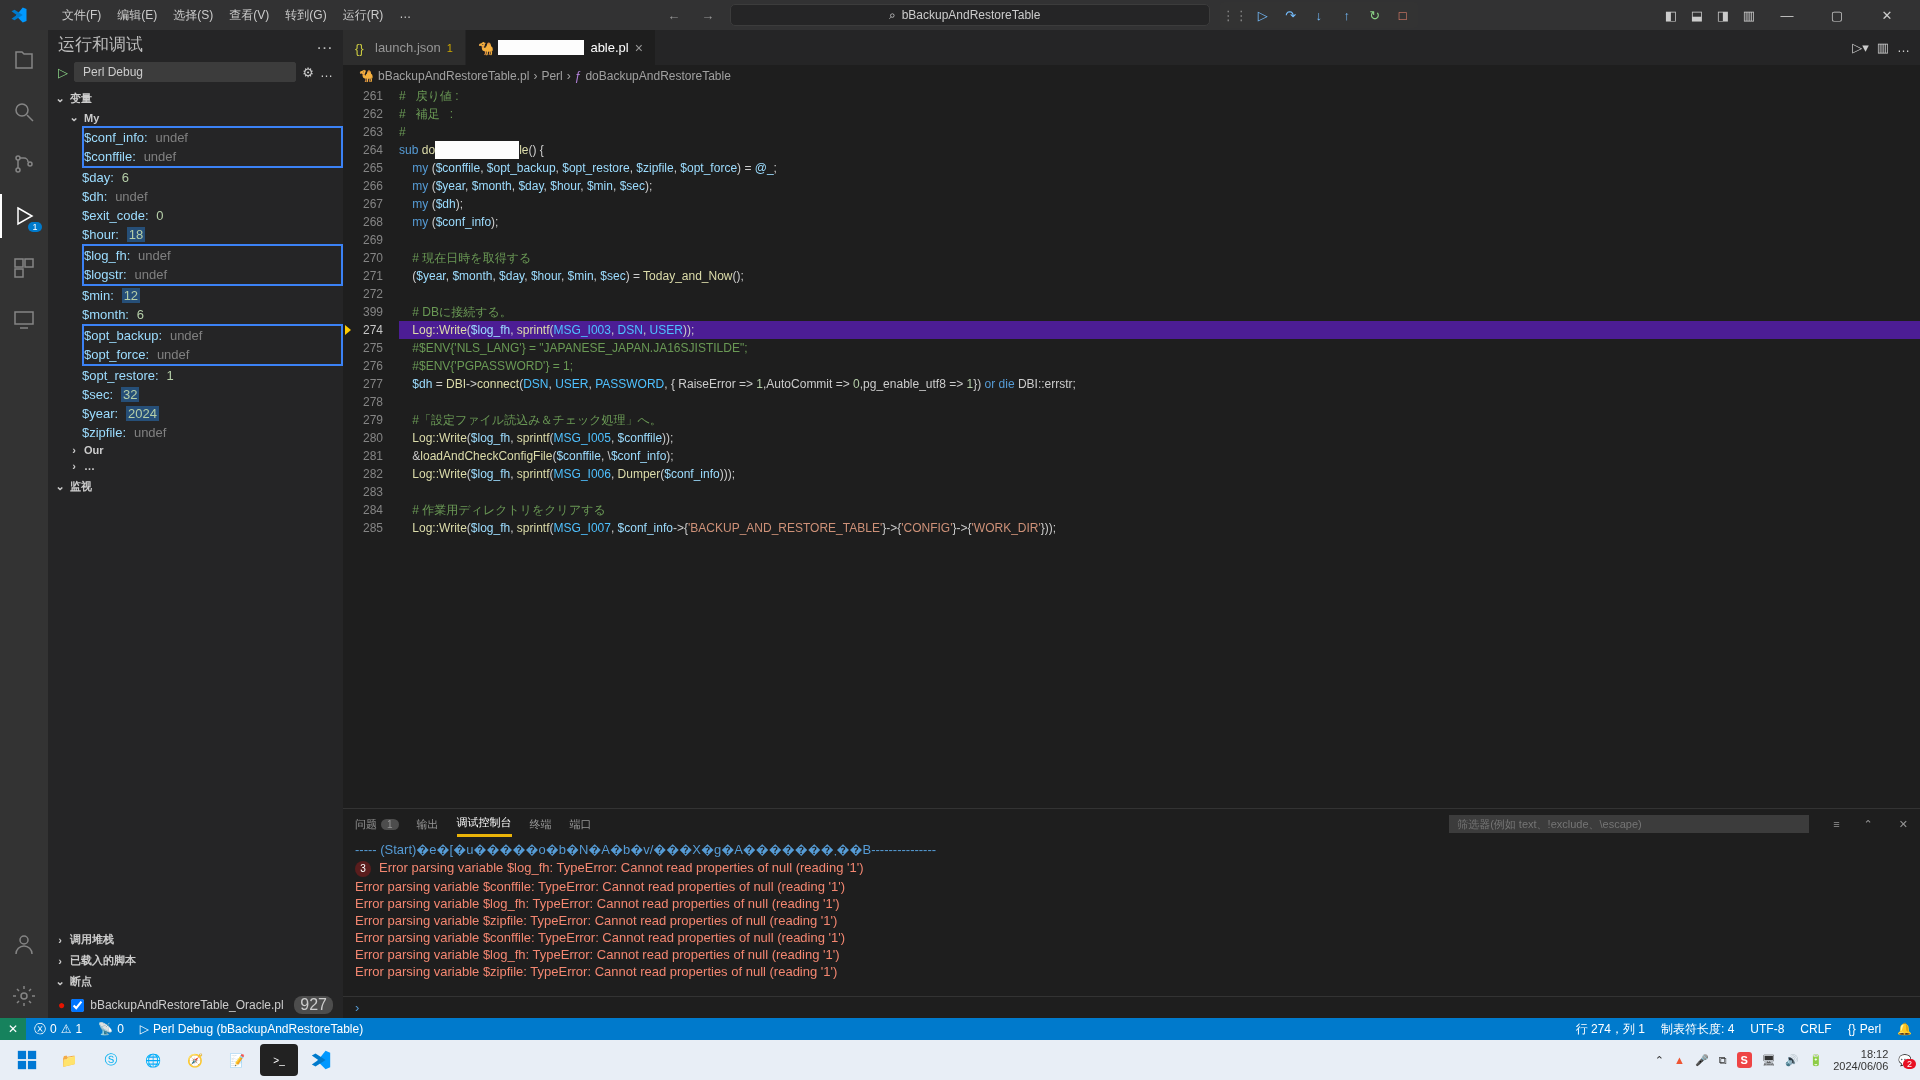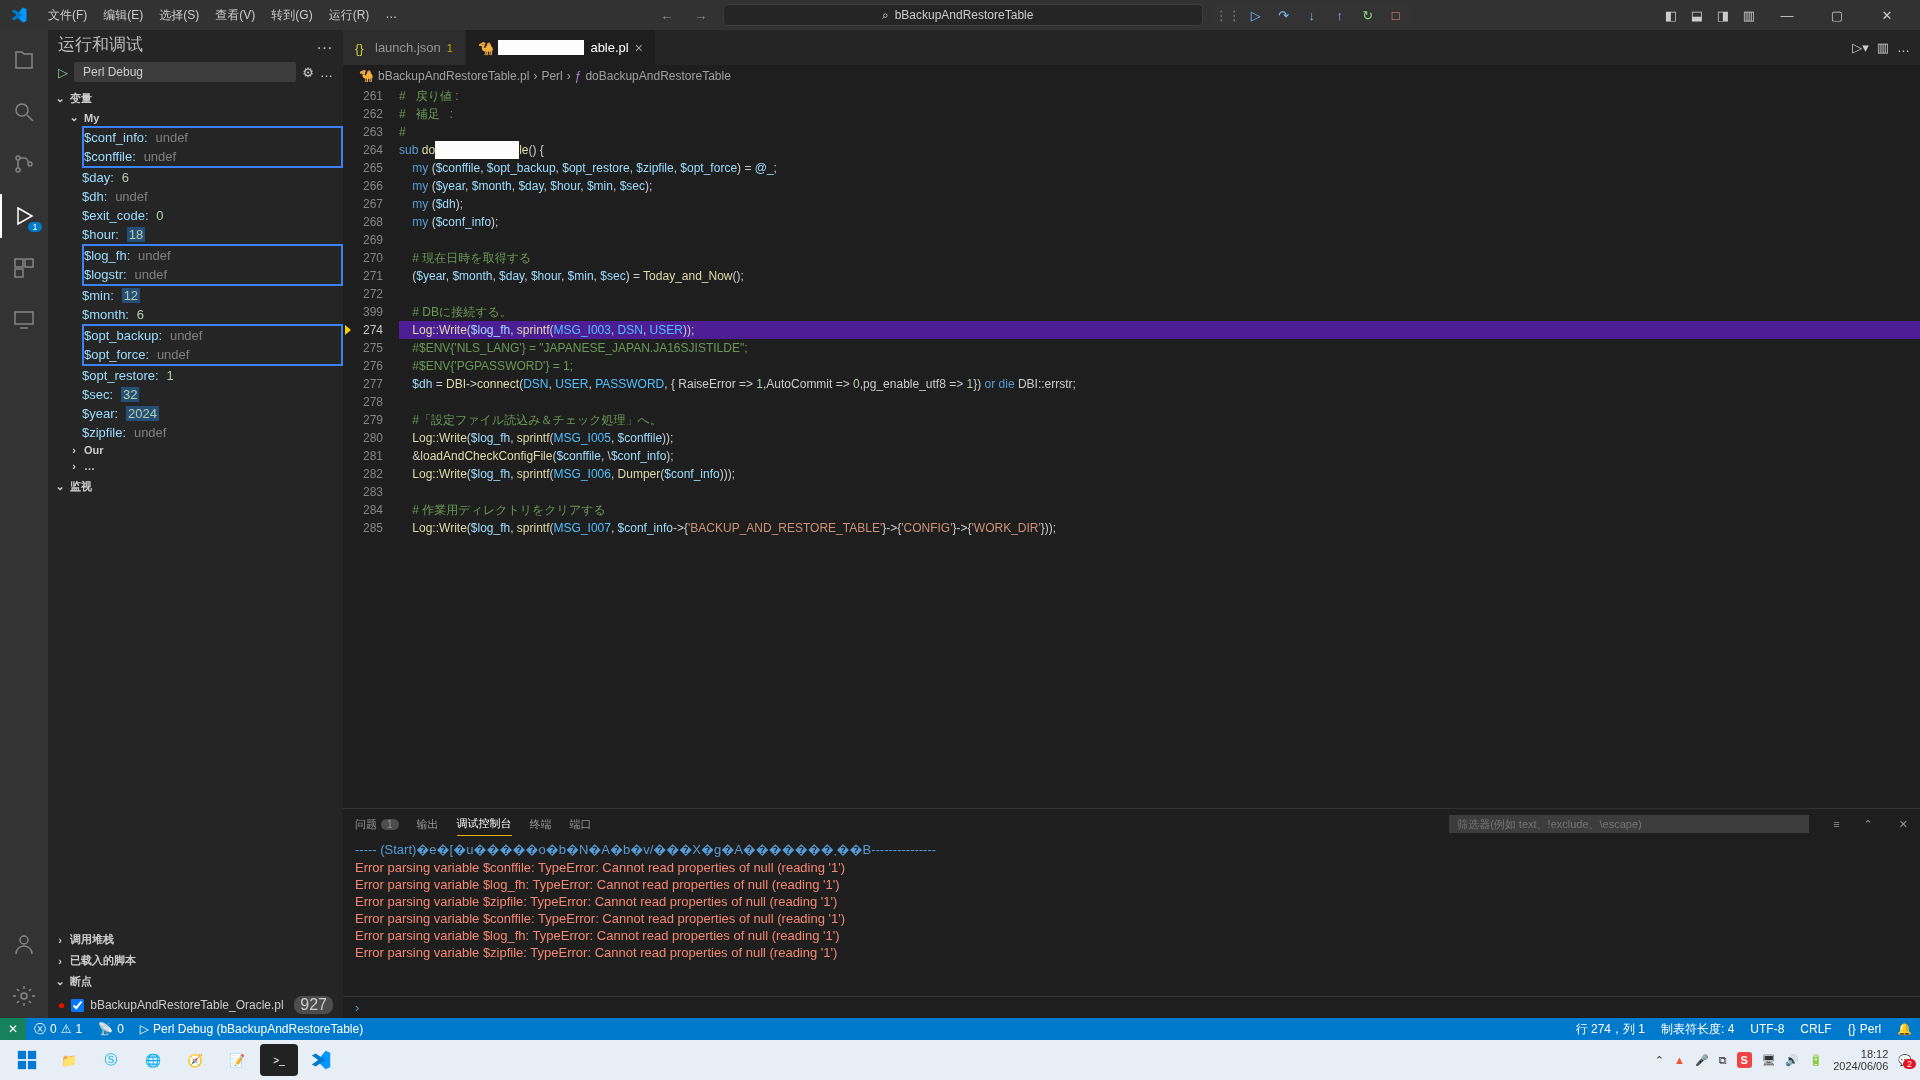--- a/index.html
+++ b/index.html
@@ -1,17 +1,17 @@
 <!DOCTYPE html>
 <html><head>
 <meta charset="utf-8">
 <style>
 *{margin:0;padding:0;box-sizing:border-box;font-family:"Segoe UI",sans-serif}
 body{background:#1e1e1e;color:#ccc;width:1920px;height:1080px;overflow:hidden;font-size:13px;position:relative}
-.titlebar{height:30px;background:#323233;display:flex;align-items:center;padding:0 10px;gap:4px}
+.titlebar{height:30px;background:#323233;display:flex;align-items:center;padding:0 10px;gap:18px}
 .titlebar .vs-logo{width:18px;height:18px;margin-right:8px}
 .titlebar .menu-item{padding:2px 8px;cursor:default;font-size:12px}
 .titlebar .center{flex:1;display:flex;justify-content:center;align-items:center;gap:10px}
 .titlebar .nav-btn{width:24px;height:24px;display:flex;align-items:center;justify-content:center;color:#999}
 .titlebar .search{background:#252526;border:1px solid #3c3c3c;border-radius:5px;padding:3px 20px 3px 10px;min-width:480px;text-align:center;color:#ccc;font-size:12px;display:flex;align-items:center;justify-content:center;gap:6px}
 .titlebar .right-icons{display:flex;gap:4px;align-items:center}
 .titlebar .right-icons .ico{width:22px;height:22px;display:flex;align-items:center;justify-content:center;color:#ccc}
 .titlebar .wc{width:46px;height:30px;display:flex;align-items:center;justify-content:center}
 .main{display:flex;height:calc(100% - 30px - 22px - 40px)}
 .activitybar{width:48px;background:#333333;display:flex;flex-direction:column;align-items:center;padding-top:8px;gap:8px}
@@ -51,21 +51,21 @@
 .gutter .cur{color:#c6c6c6}
 .codelines{flex:1;white-space:pre;overflow:hidden}
 .codelines .line{height:18px}
 .k-blue{color:#569cd6}.k-var{color:#9cdcfe}.k-fn{color:#dcdcaa}.k-str{color:#ce9178}.k-com{color:#6a9955}.k-num{color:#b5cea8}.k-const{color:#4fc1ff}
 .currentline{background:#4c1d95}
 .gutter-bp{position:relative}
 .gutter-bp::before{content:"";position:absolute;left:2px;top:4px;border-left:6px solid #ffcc00;border-top:5px solid transparent;border-bottom:5px solid transparent}
 .panel{height:210px;background:#1e1e1e;border-top:1px solid #333;display:flex;flex-direction:column}
 .panel-tabs{height:30px;display:flex;align-items:center;padding:0 12px;gap:18px;font-size:11px;color:#969696}
 .ptab{padding:4px 0;cursor:default}
-.ptab.active{color:#fff;border-bottom:1px solid #eab308}
+.ptab.active{color:#fff;border-bottom:3px solid #eab308}
 .ptab .badge{background:#4d4d4d;border-radius:10px;padding:0 6px;font-size:10px;margin-left:4px}
 .panel-tabs .spacer{flex:1}
 .panel-filter{background:#3c3c3c;border:none;color:#ccc;padding:3px 8px;font-size:11px;width:360px}
 .console{flex:1;overflow:hidden;font-family:Consolas,monospace;font-size:13px;padding:0 12px;color:#f48771}
 .console .cl{padding:1px 0;white-space:pre-wrap}
 .console .startline{color:#569cd6}
 .console .cbadge{display:inline-block;background:#5a1d1d;color:#fff;border-radius:10px;width:16px;height:16px;font-size:10px;text-align:center;line-height:16px;margin-right:8px}
 .console-prompt{height:22px;border-top:1px solid #333;display:flex;align-items:center;padding:0 12px;color:#569cd6}
 .statusbar{height:22px;background:#007acc;color:#fff;display:flex;align-items:center;padding:0 0 0 0;font-size:12px;position:absolute;bottom:40px;left:0;right:0}
 .statusbar .sb-item{padding:0 8px;display:flex;align-items:center;gap:4px}
@@ -325,20 +325,21 @@
         <span class="ptab">终端</span>
         <span class="ptab">端口</span>
         <span class="spacer"></span>
         <input class="panel-filter" placeholder="筛选器(例如 text、!exclude、\escape)" style="">
         <span style="margin:0 6px">≡</span>
         <span>⌃</span>
         <span style="margin-left:8px">✕</span>
       </div>
       <div class="console" id="console">
           <div class="cl startline">----- (Start)�e�[�u�����o�b�N�A�b�v/���X�g�A�������܂��B---------------</div>
+          <div class="cl "><span class="cbadge">3</span>Error parsing variable $log_fh: TypeError: Cannot read properties of null (reading '1')</div>
           <div class="cl ">Error parsing variable $conffile: TypeError: Cannot read properties of null (reading '1')</div>
           <div class="cl ">Error parsing variable $log_fh: TypeError: Cannot read properties of null (reading '1')</div>
           <div class="cl ">Error parsing variable $zipfile: TypeError: Cannot read properties of null (reading '1')</div>
           <div class="cl ">Error parsing variable $conffile: TypeError: Cannot read properties of null (reading '1')</div>
           <div class="cl ">Error parsing variable $log_fh: TypeError: Cannot read properties of null (reading '1')</div>
           <div class="cl ">Error parsing variable $zipfile: TypeError: Cannot read properties of null (reading '1')</div>
         </div>
       <div class="console-prompt">›</div>
     </div>
   </div>

